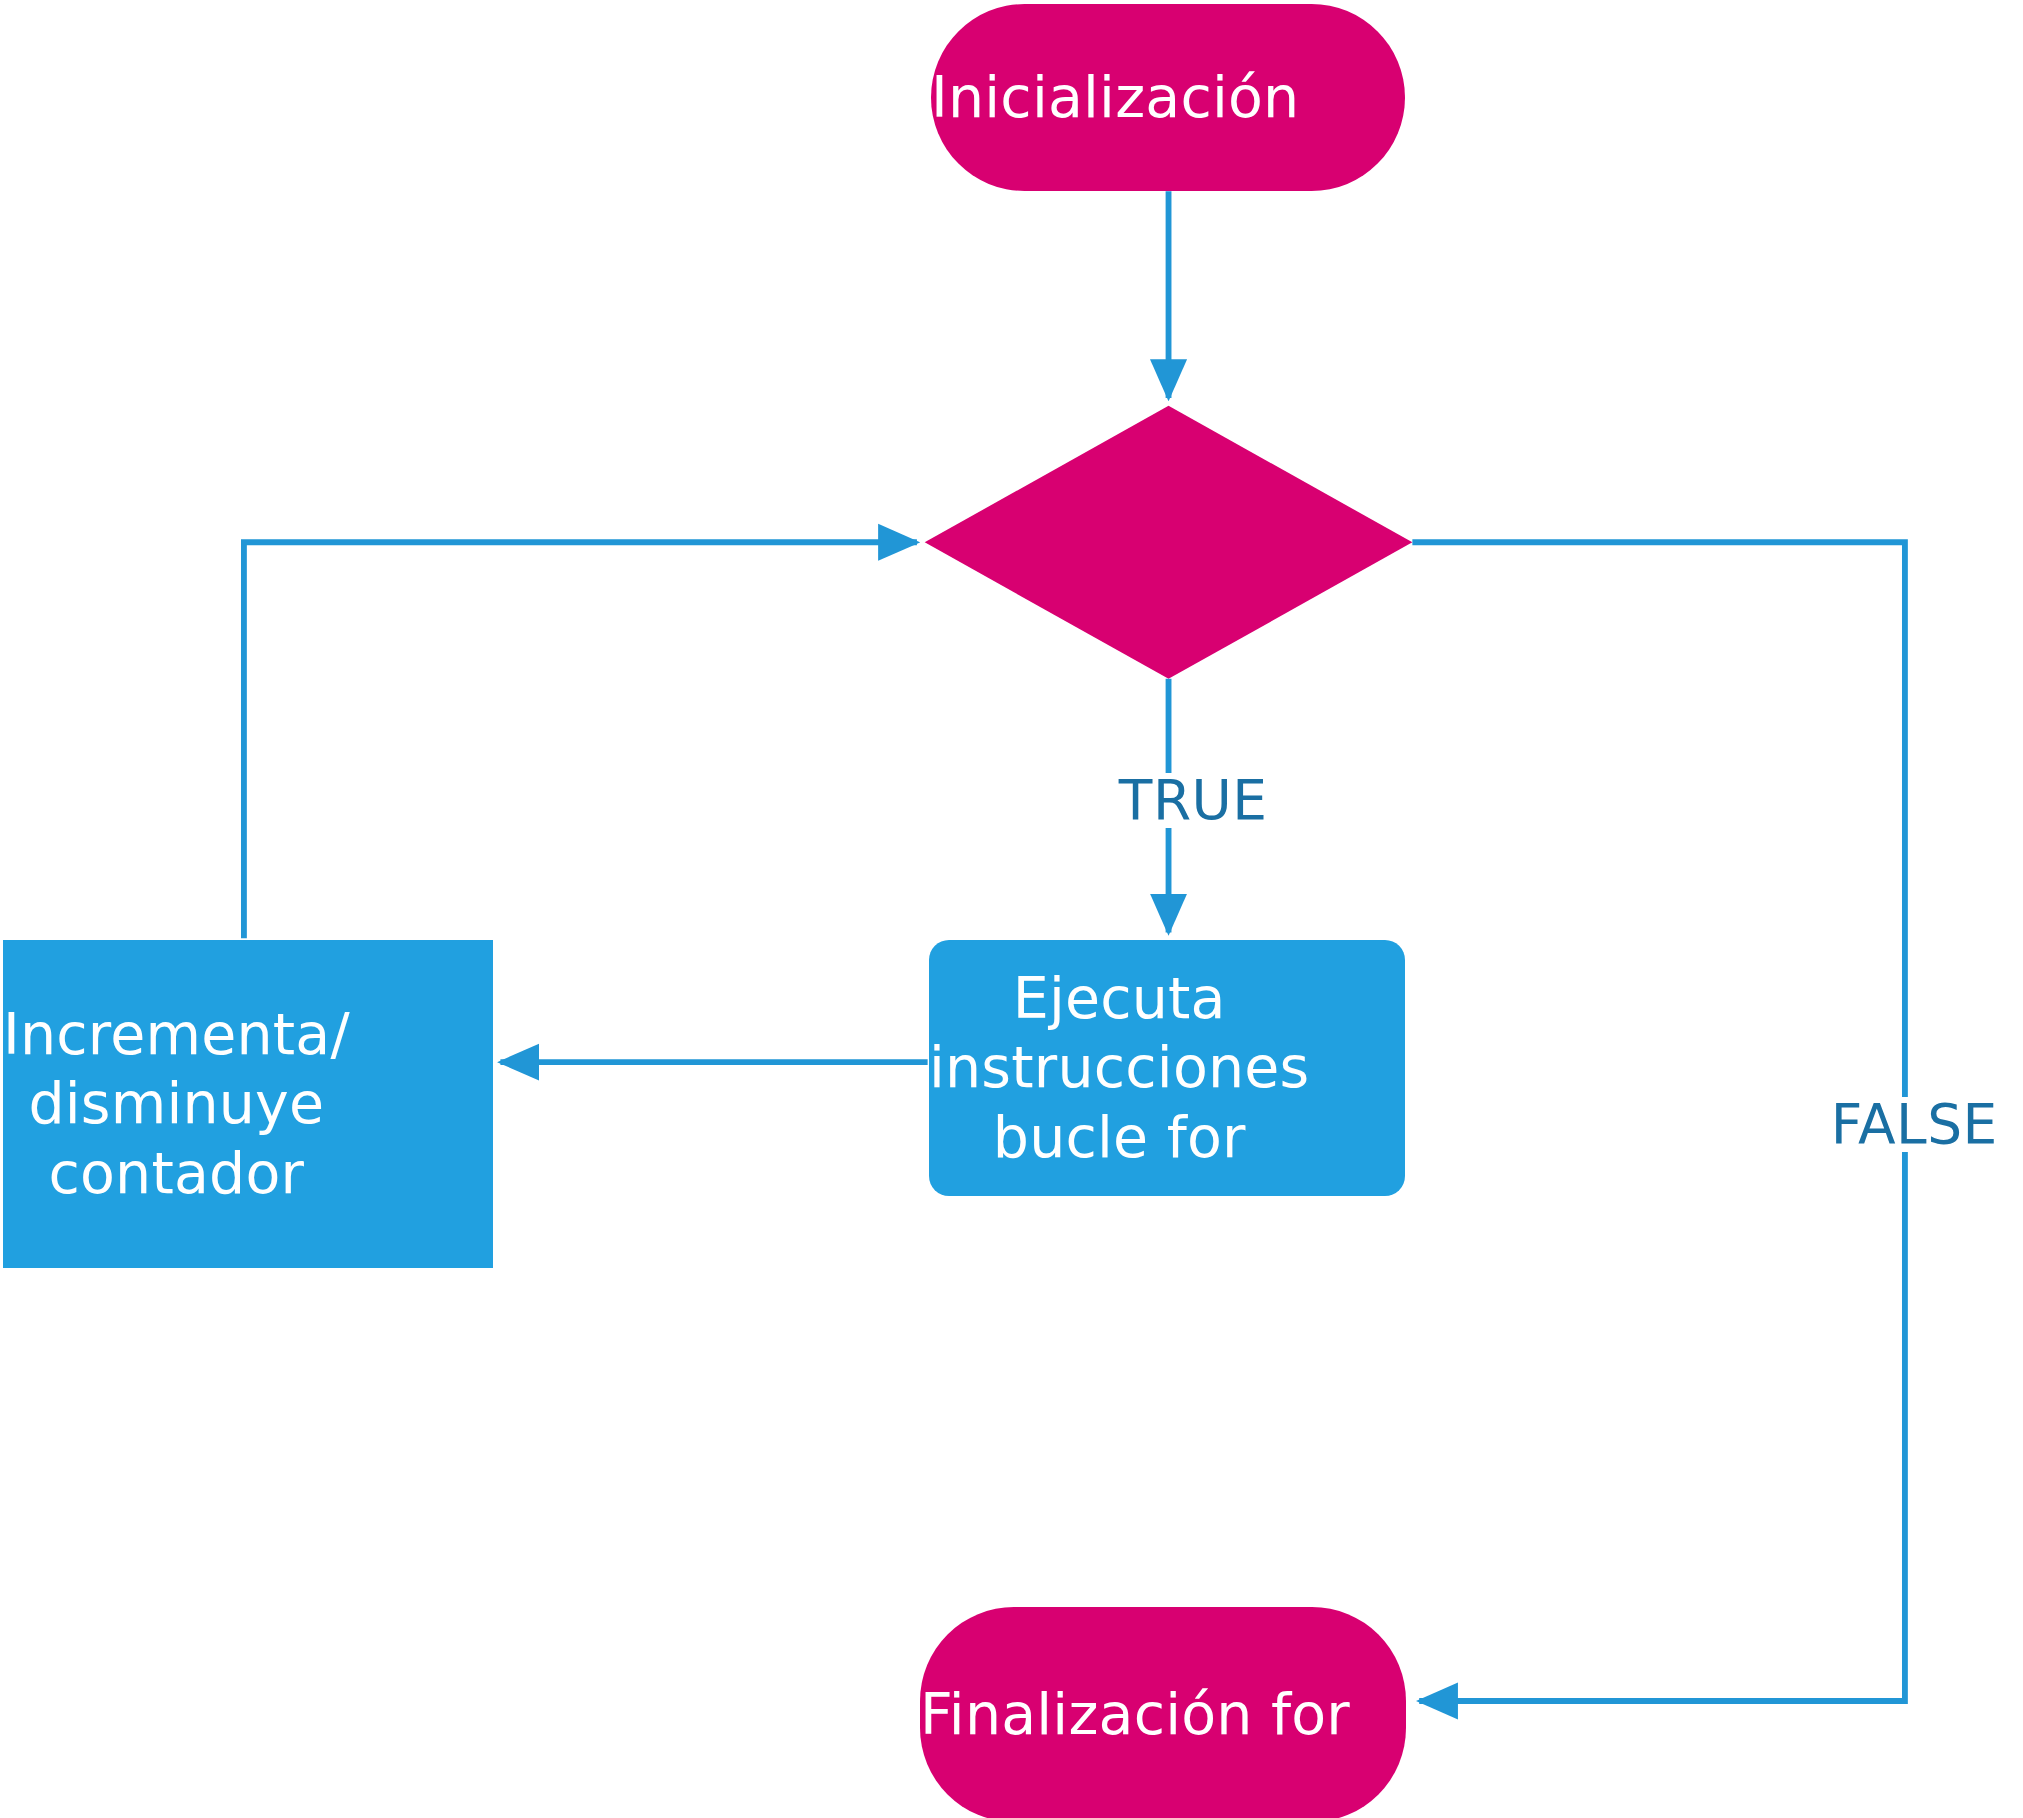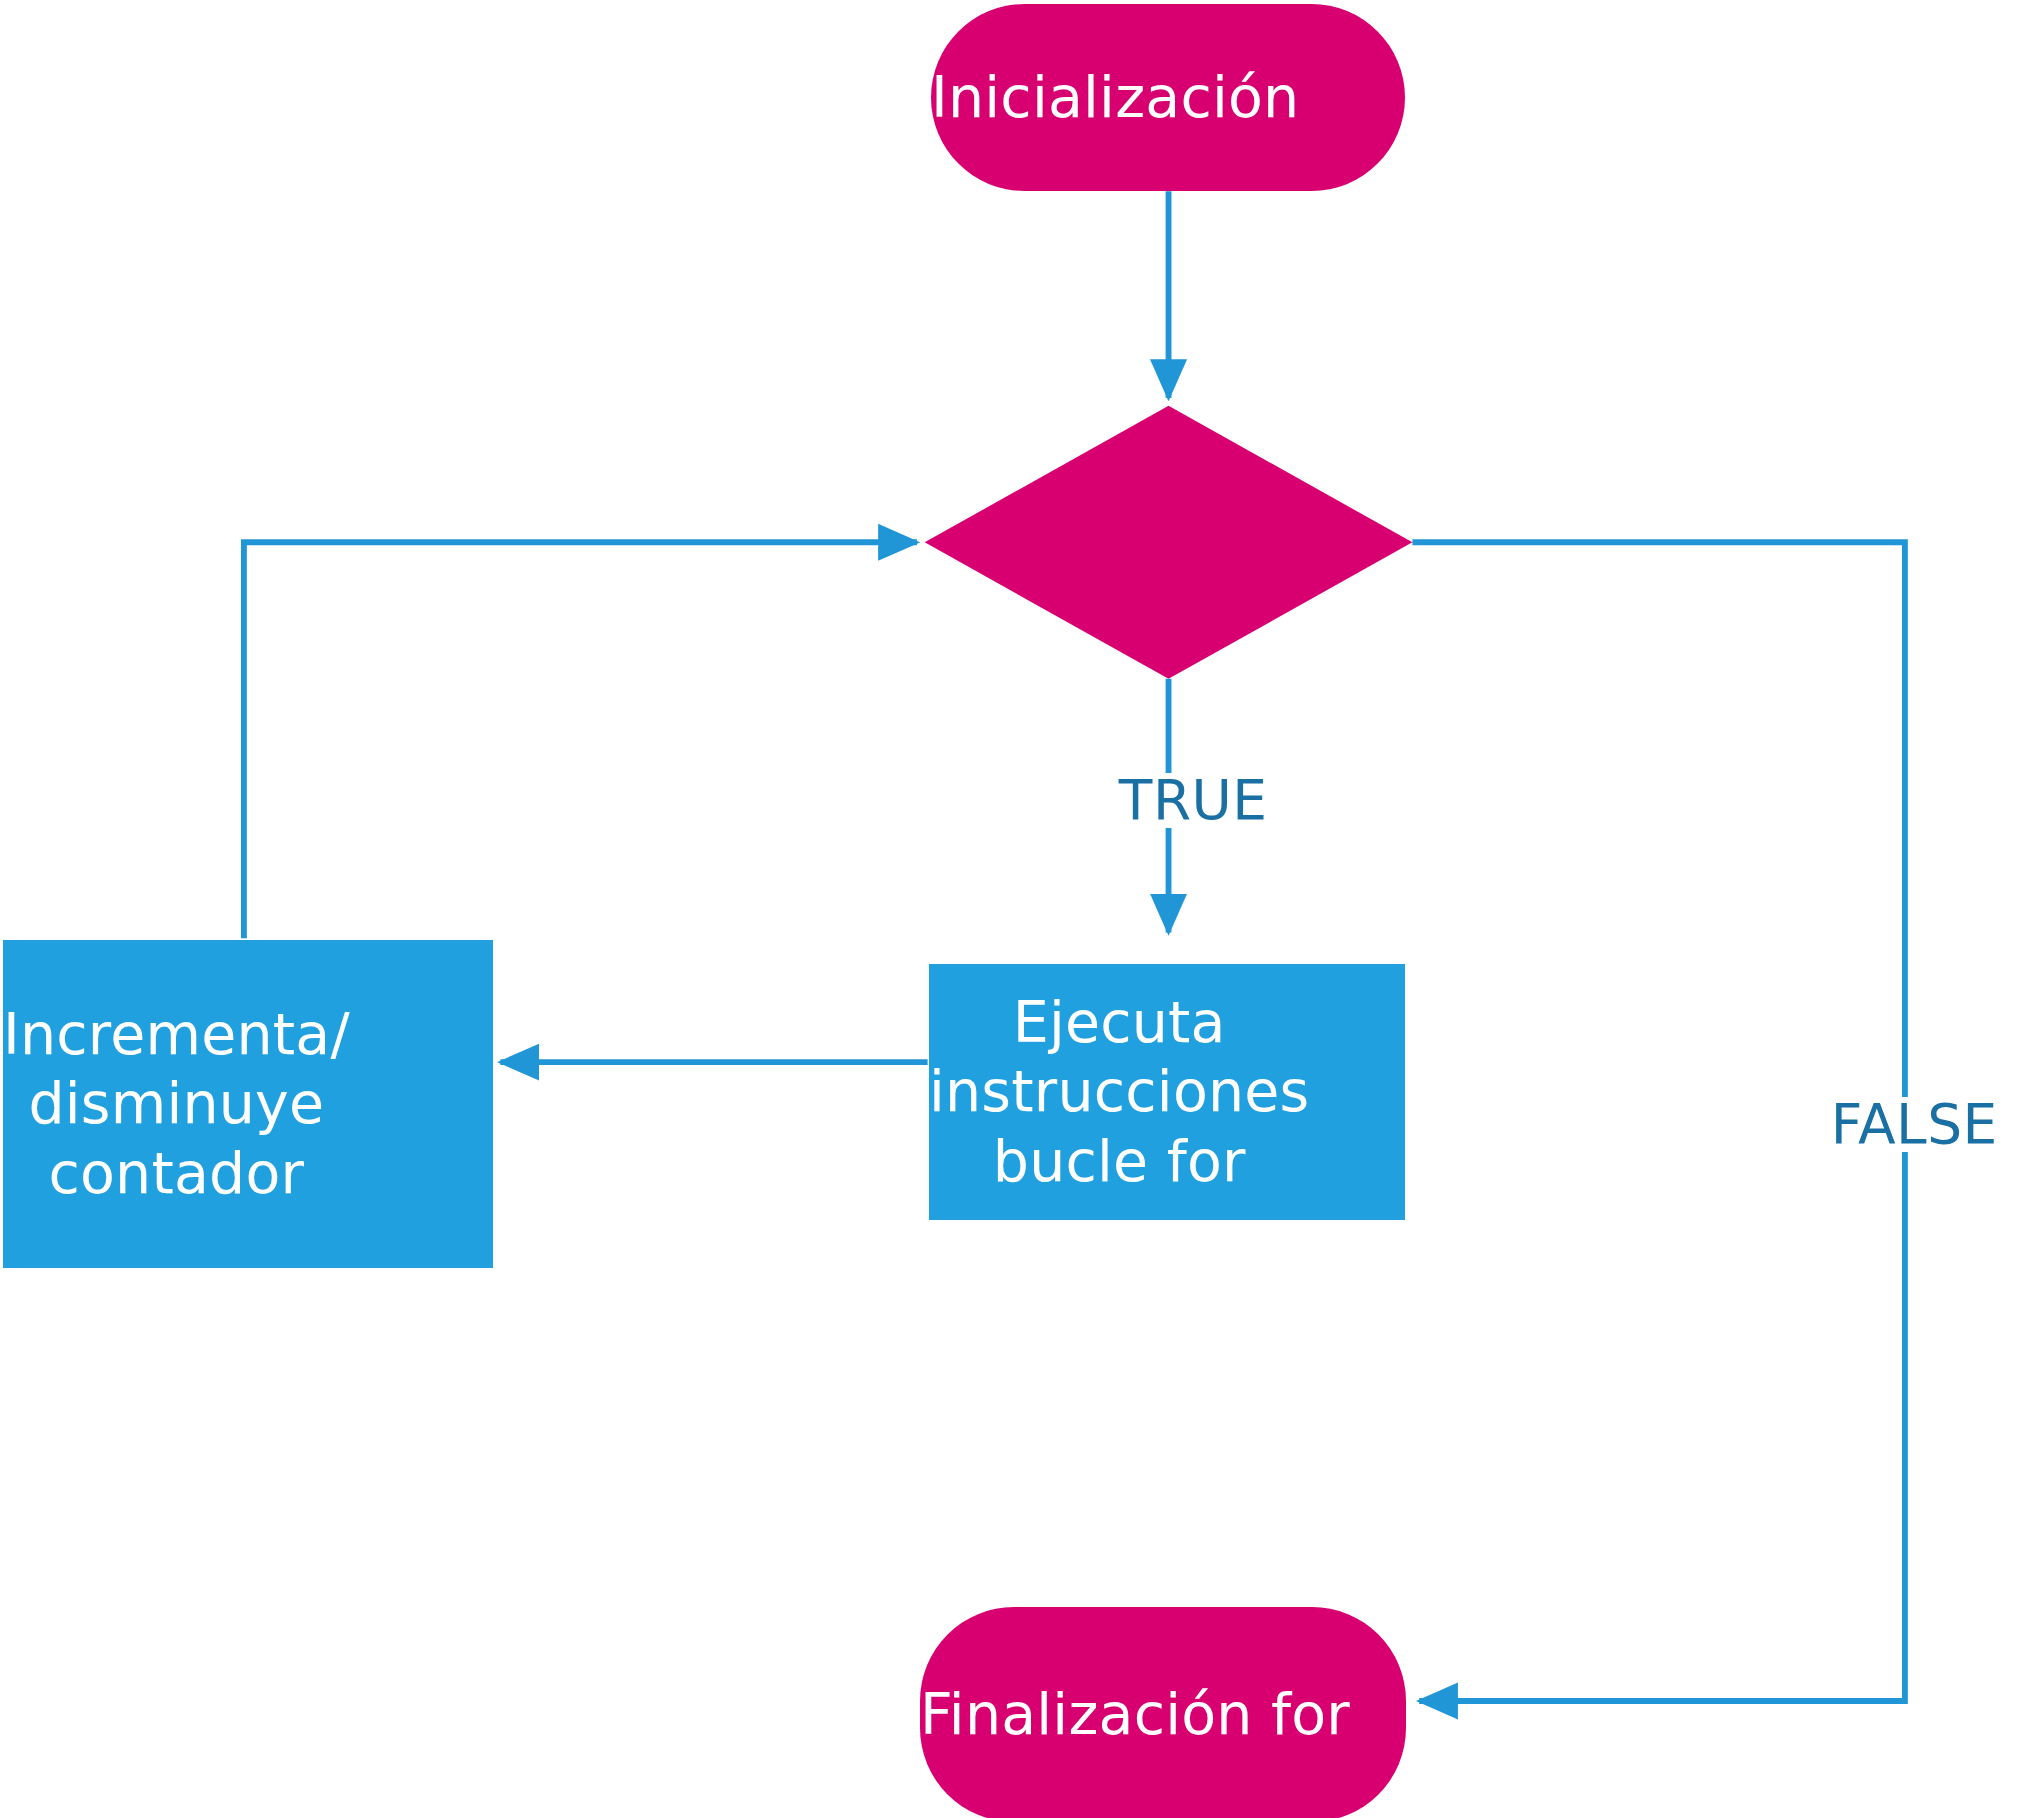--- a/index.html
+++ b/index.html
@@ -69,21 +69,21 @@
     letter-spacing: 0.5px;
     white-space: nowrap;
     z-index: 4;
     background: #ffffff;
     padding: 0 7.8px;
   }
 
   
   #node-inicializacion { left: 931px;  top: 3.9px;    width: 474px; height: 187px; }
   #node-condicion      { left: 925px;  top: 406px;  width: 488px; height: 275px; }
-  #node-ejecuta        { left: 929px;  top: 964px;  width: 476px; height: 256px; }
+  #node-ejecuta        { left: 929px;  top: 940px;  width: 476px; height: 256px; border-radius: 20px; }
   #node-incrementa     { left: 2.9px;    top: 940px;  width: 490px; height: 328px; }
   #node-finalizacion   { left: 920px;  top: 1607px; width: 486px; height: 215px; }
 
   #label-true  { left: 1099px; top: 773px; margin-left: 12px;  }
   #label-false { left: 1823px; top: 1097px; }
 </style>
 </head>
 <body>
 
 <div id="canvas">

